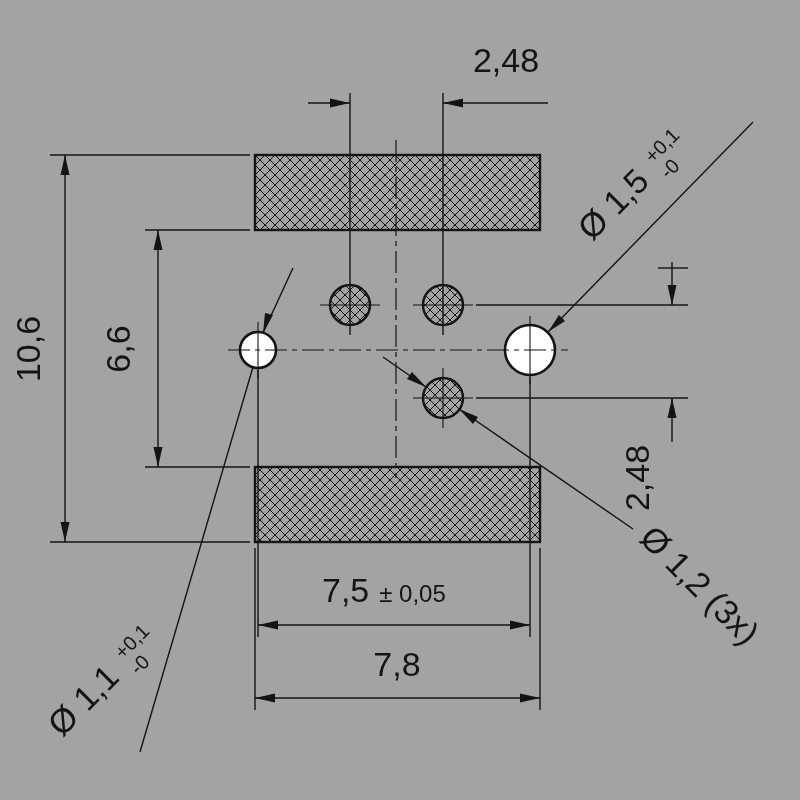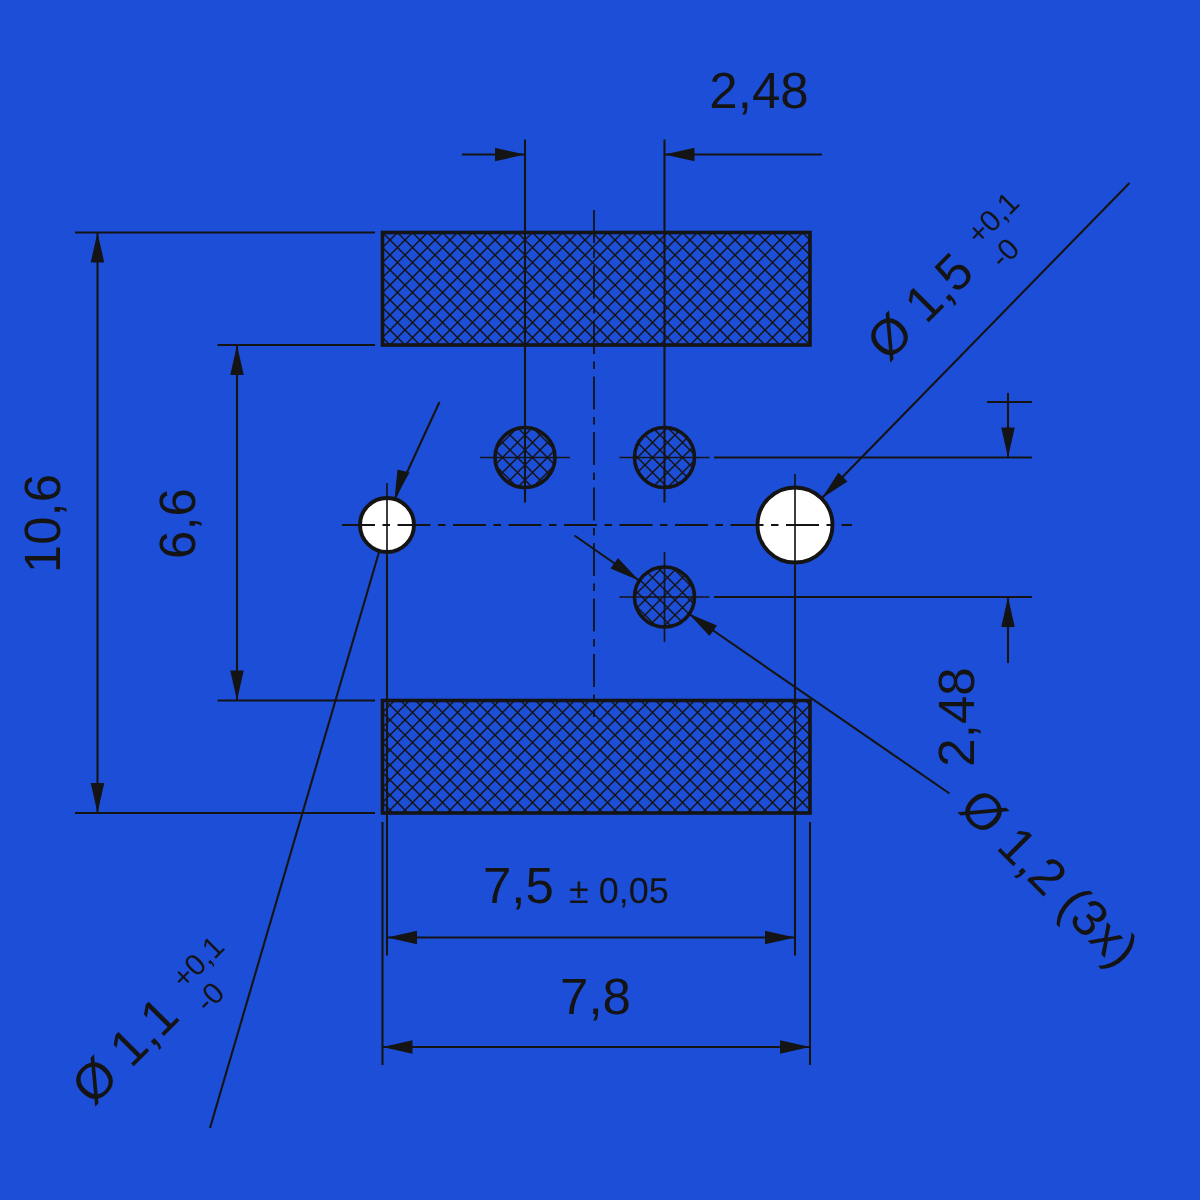--- a/index.html
+++ b/index.html
@@ -1,16 +1,16 @@
 <!DOCTYPE html>
 <html><head>
 <meta charset="utf-8">
 <style>
   html,body{margin:0;padding:0;background:#ffffff;}
-  .page{width:800px;height:800px;background:#1d4ed8;position:relative;overflow:hidden;}
+  .page{width:800px;height:800px;background:#a3a3a3;position:relative;overflow:hidden;}
   svg{display:block;}
   text,tspan{font-family:"Liberation Sans",sans-serif;fill:#141414;}
   .dim{font-size:34px;}
   .tol{font-size:20px;}
   .tolmid{font-size:24px;}
   .hatched{stroke:#141414;stroke-width:2.4;fill:url(#xh);}
   .holeplain{stroke:#141414;stroke-width:2.6;fill:#ffffff;}
   .thin{stroke:#141414;stroke-width:1.4;fill:none;}
   .tick{stroke:#141414;stroke-width:1.1;fill:none;}
   .cl{stroke:#141414;stroke-width:1.2;stroke-dasharray:22 5 5 5;fill:none;}

